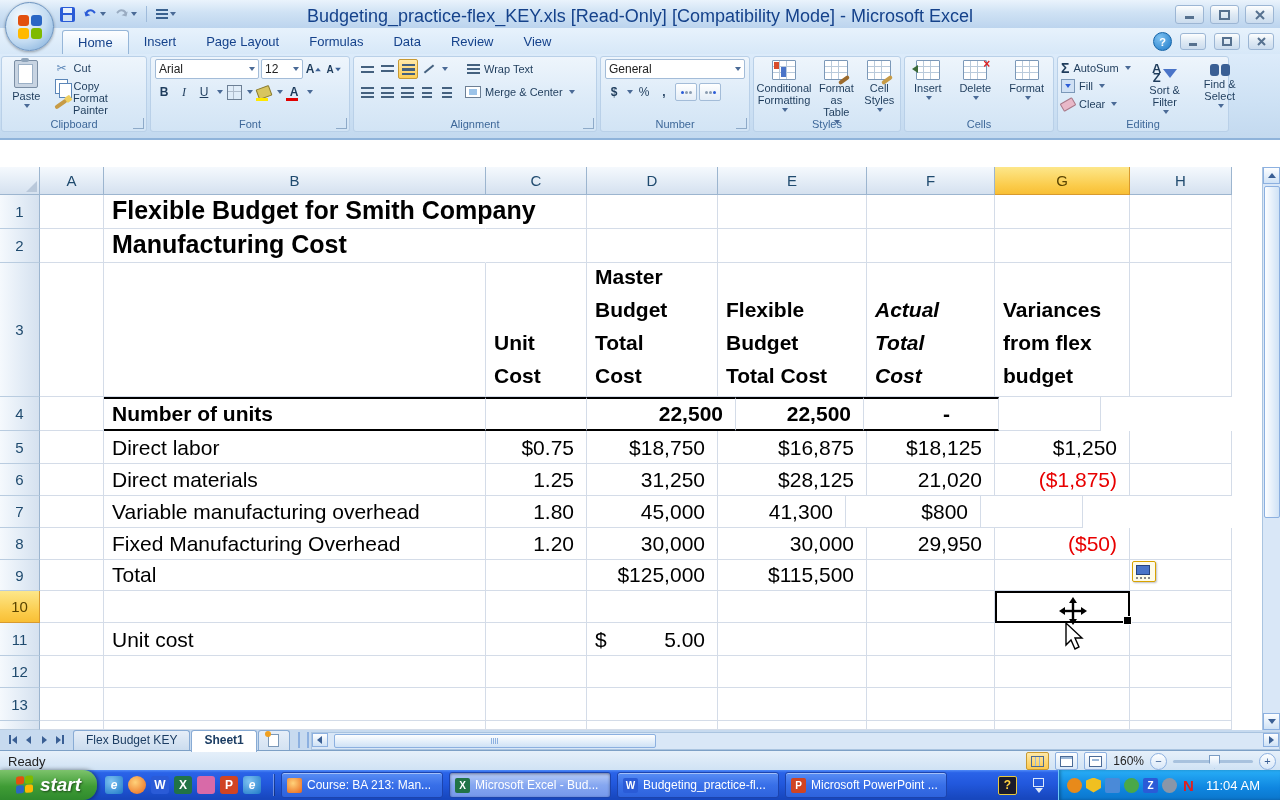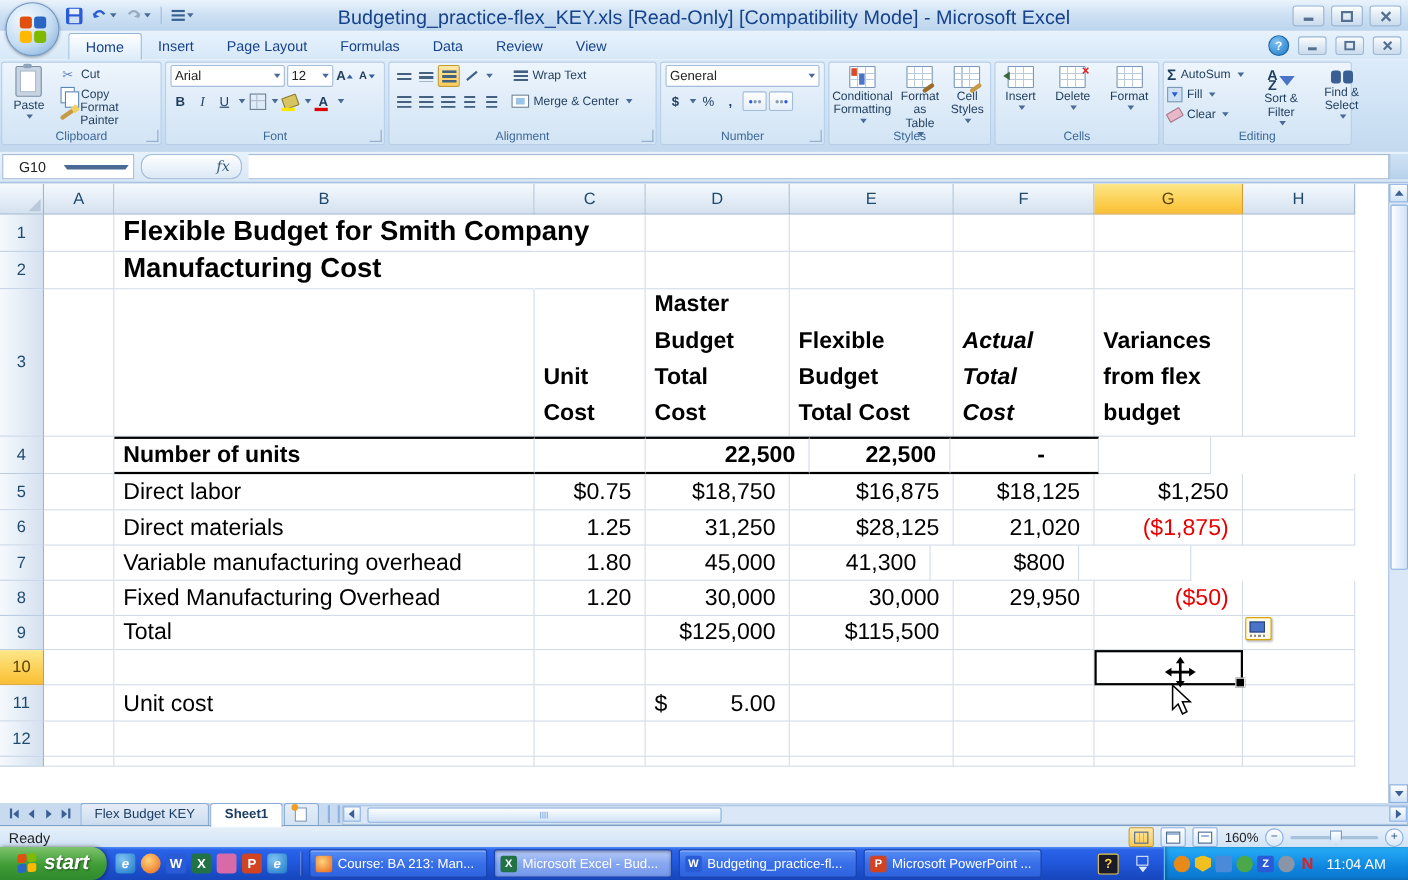--- a/index.html
+++ b/index.html
@@ -564,31 +564,20 @@
               <span class="dd"></span>
             </div>
           </div>
         </div>
         <div class="glabel">Editing</div>
       </div>
 
     </div>
   </div>
 
-  <div id="fbar">
-    <div id="namebox">
-      <span>G10</span>
-      <span class="dd"></span>
-    </div>
-    <div id="fx-capsule">
-      <span class="fx">fx</span>
-    </div>
-    <div id="formula-input"></div>
-    <div id="fbar-end"></div>
-  </div>
 
   <div id="grid">
     <div id="hdr-row">
         <div class="hc corner">
           <span class="tri"></span>
         </div>
         <div class="hc" style="width: 64px;">A</div>
         <div class="hc" style="width: 382px;">B</div>
         <div class="hc" style="width: 101px;">C</div>
         <div class="hc" style="width: 131px;">D</div>
@@ -736,20 +725,31 @@
           <div class="rh">12</div>
           <div class="cell" style="width: 64px;"></div>
           <div class="cell" style="width: 382px;"></div>
           <div class="cell" style="width: 101px;"></div>
           <div class="cell" style="width: 131px;"></div>
           <div class="cell" style="width: 149px;"></div>
           <div class="cell" style="width: 128px;"></div>
           <div class="cell" style="width: 135px;"></div>
           <div class="cell" style="width: 102px;"></div>
         </div>
+        <div class="grow" style="height: 33px;">
+          <div class="rh">13</div>
+          <div class="cell" style="width: 64px;"></div>
+          <div class="cell" style="width: 382px;"></div>
+          <div class="cell" style="width: 101px;"></div>
+          <div class="cell" style="width: 131px;"></div>
+          <div class="cell" style="width: 149px;"></div>
+          <div class="cell" style="width: 128px;"></div>
+          <div class="cell" style="width: 135px;"></div>
+          <div class="cell" style="width: 102px;"></div>
+        </div>
         <div class="grow" style="height: 9px;">
           <div class="rh"></div>
           <div class="cell" style="width: 64px;"></div>
           <div class="cell" style="width: 382px;"></div>
           <div class="cell" style="width: 101px;"></div>
           <div class="cell" style="width: 131px;"></div>
           <div class="cell" style="width: 149px;"></div>
           <div class="cell" style="width: 128px;"></div>
           <div class="cell" style="width: 135px;"></div>
           <div class="cell" style="width: 102px;"></div>

